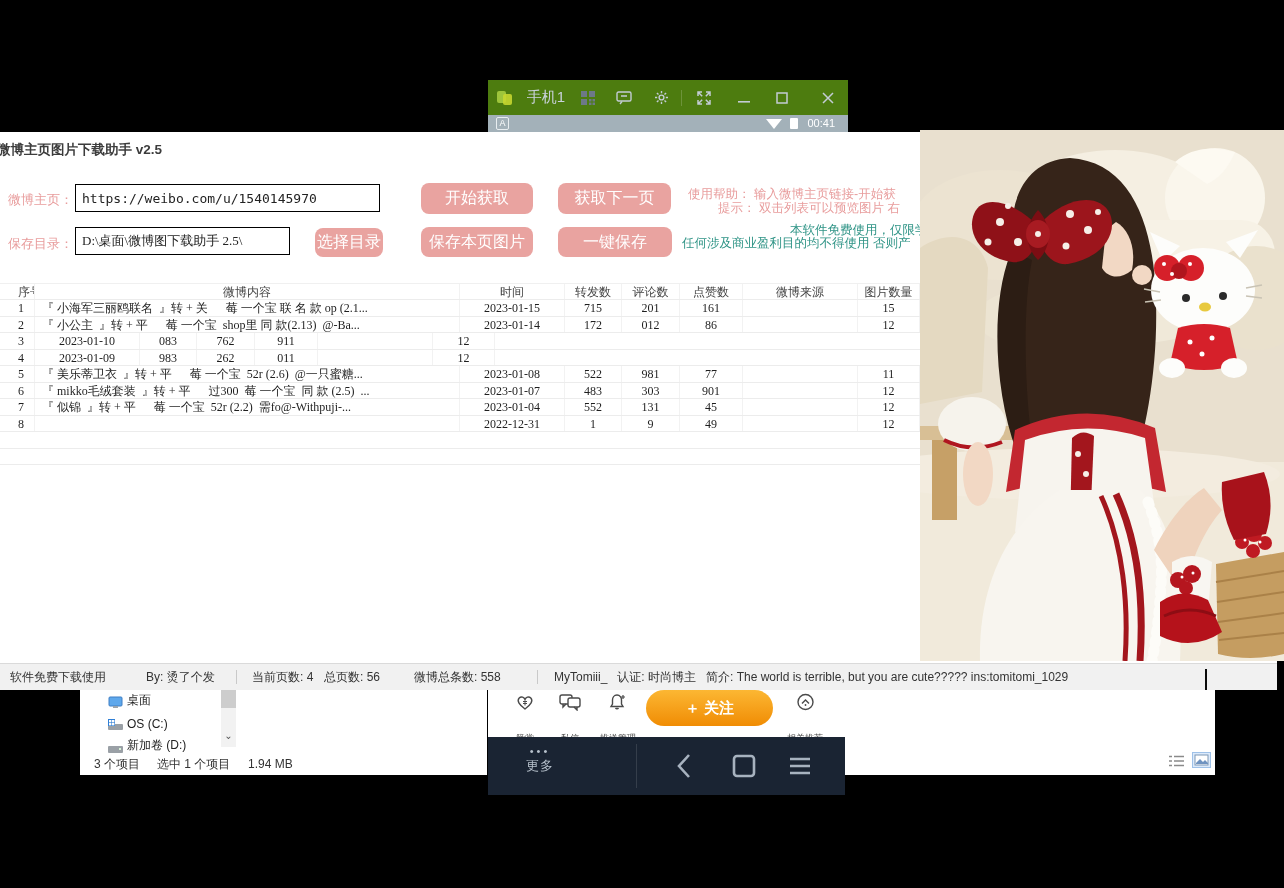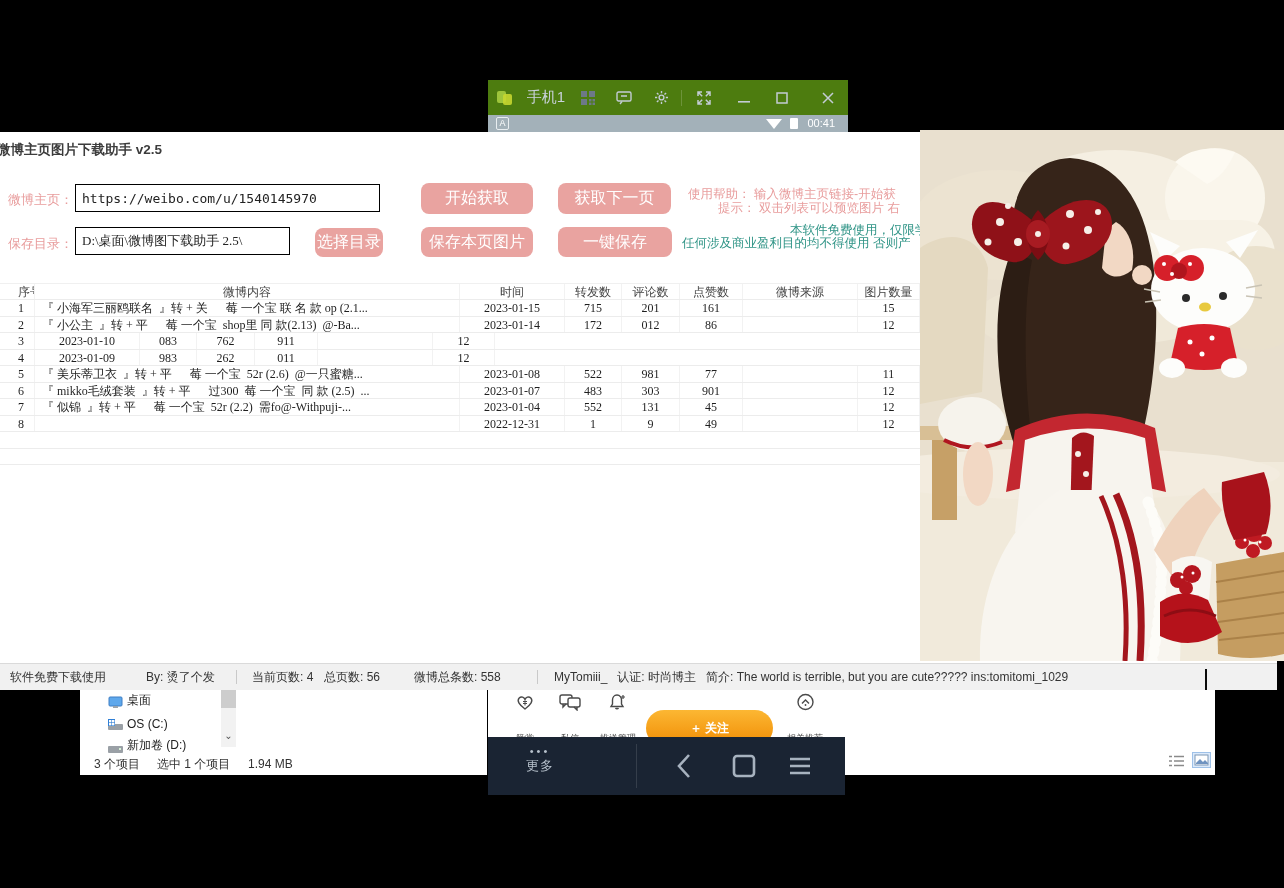--- a/index.html
+++ b/index.html
@@ -48,21 +48,21 @@
 .exp-row{position:absolute;left:28px;height:20px;display:flex;align-items:flex-end;gap:4px}
 #exp-sb{position:absolute;left:141px;top:0;width:15px;height:57px;background:#f2f2f2}
 #exp-th{position:absolute;left:0;top:0;width:15px;height:18px;background:#cdcdcd}
 #exp-dn{position:absolute;left:1px;top:40px;width:13px;text-align:center;color:#555;font-size:10px}
 .exp-st{position:absolute;top:64px;line-height:20px;color:#333}
 #exp-r{left:845px;top:690px;width:370px;height:85px;background:#fff}
 
 #wb-bar{left:488px;top:690px;width:357px;height:47px;background:#fff}
 .wb-g{position:absolute;top:3px;text-align:center;color:#454545}
 .wb-g .lbl{font-size:9px;color:#4a4a4a;margin-top:17px}
-#follow-btn{position:absolute;left:158px;top:20px;width:127px;height:36px;border:none;border-radius:18px;background:linear-gradient(180deg,#fcb733,#f08c04);color:#fff;font-size:12px;font-weight:700;font-family:Liberation Serif, serif;cursor:pointer}
+#follow-btn{position:absolute;left:158px;top:0;width:127px;height:36px;border:none;border-radius:18px;background:linear-gradient(180deg,#fcb733,#f08c04);color:#fff;font-size:15px;font-weight:700;font-family:Liberation Sans, sans-serif;cursor:pointer}
 
 #nav-bar{left:488px;top:737px;width:357px;height:58px;background:#1a2433;color:#b6c0cb}
 #nav-more{position:absolute;left:38px;top:8px;text-align:center;font-size:13px;letter-spacing:1px}
 #nav-more .dots{font-size:11px;letter-spacing:3px}
 #nav-div{position:absolute;left:148px;top:7px;width:1px;height:44px;background:rgba(255,255,255,.12)}
 .nav-ic{position:absolute;top:14px}
 
 #edge-tick{left:1205px;top:669px;width:2px;height:21px;background:#0b0b0b}
 </style>
 </head>

